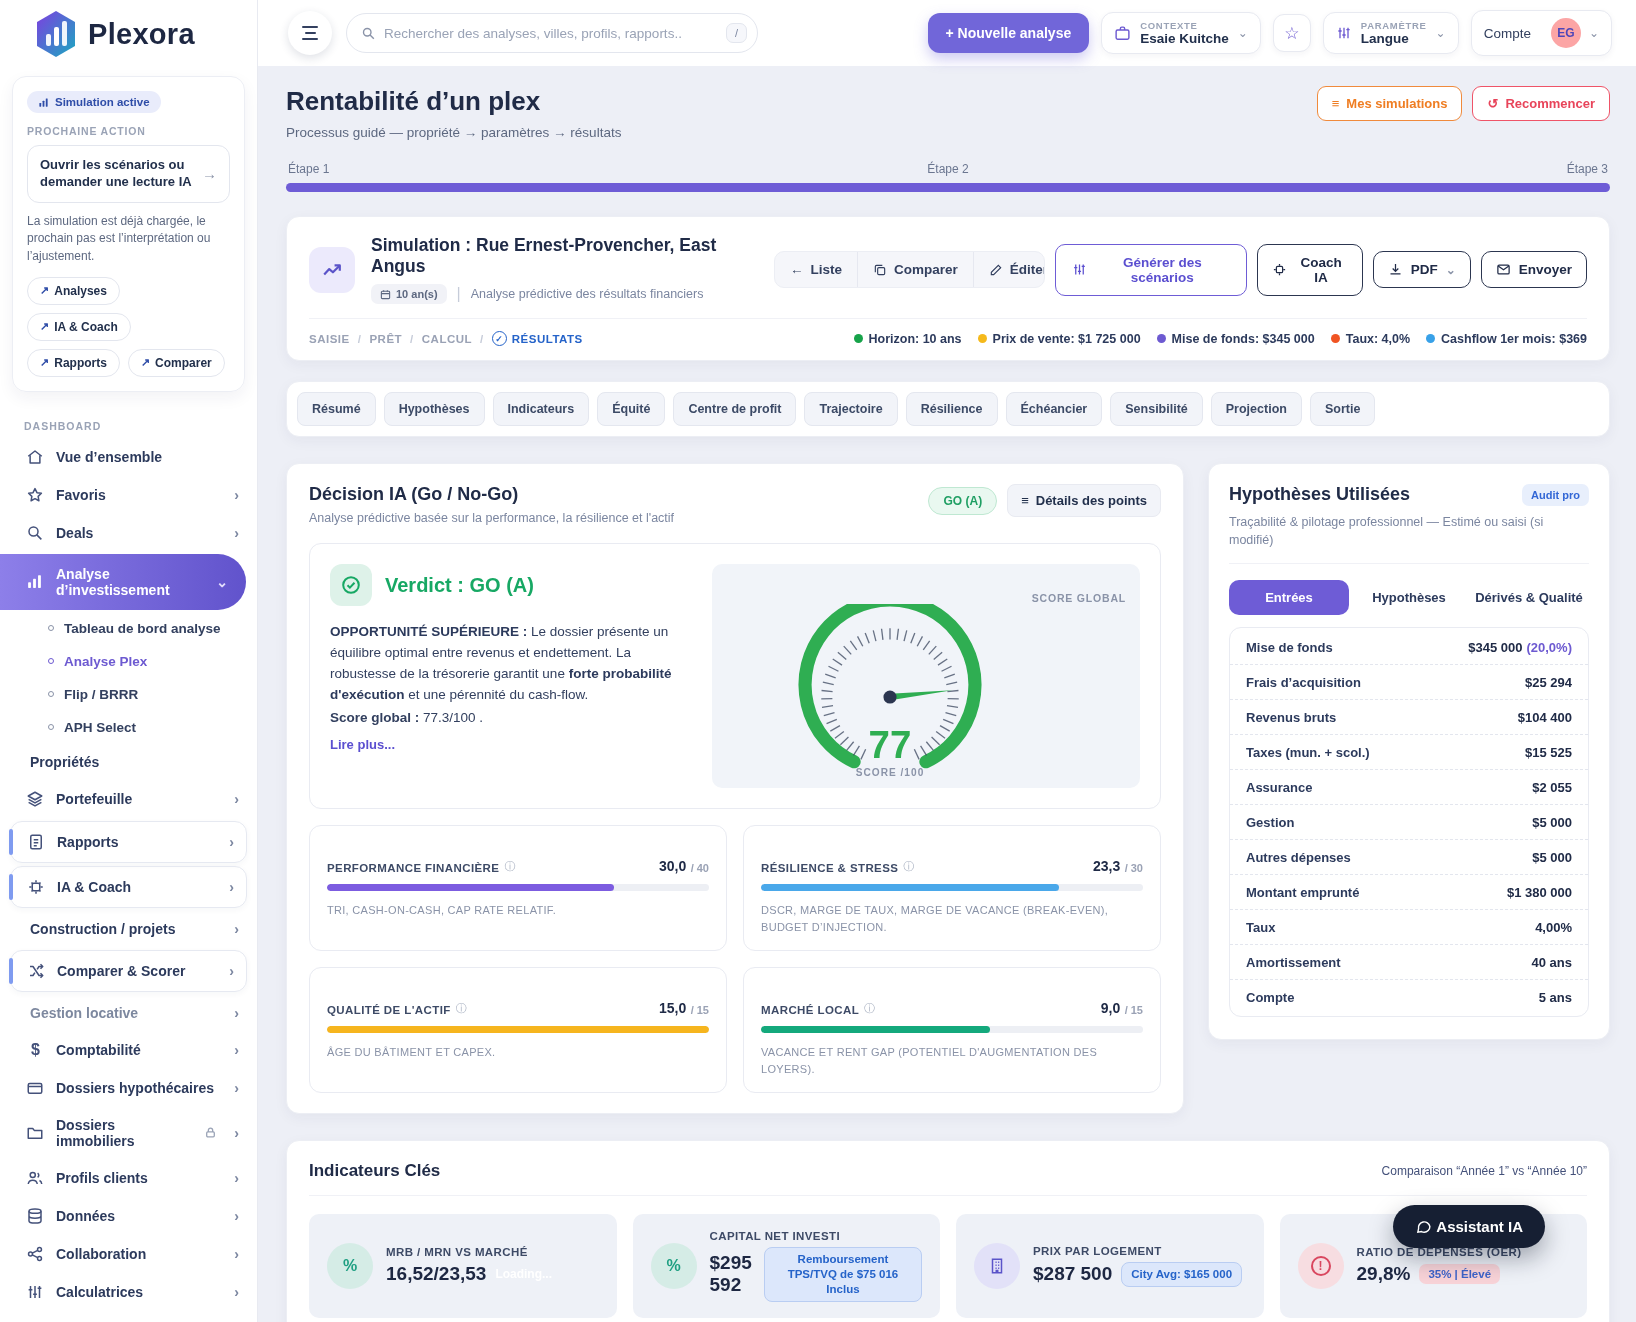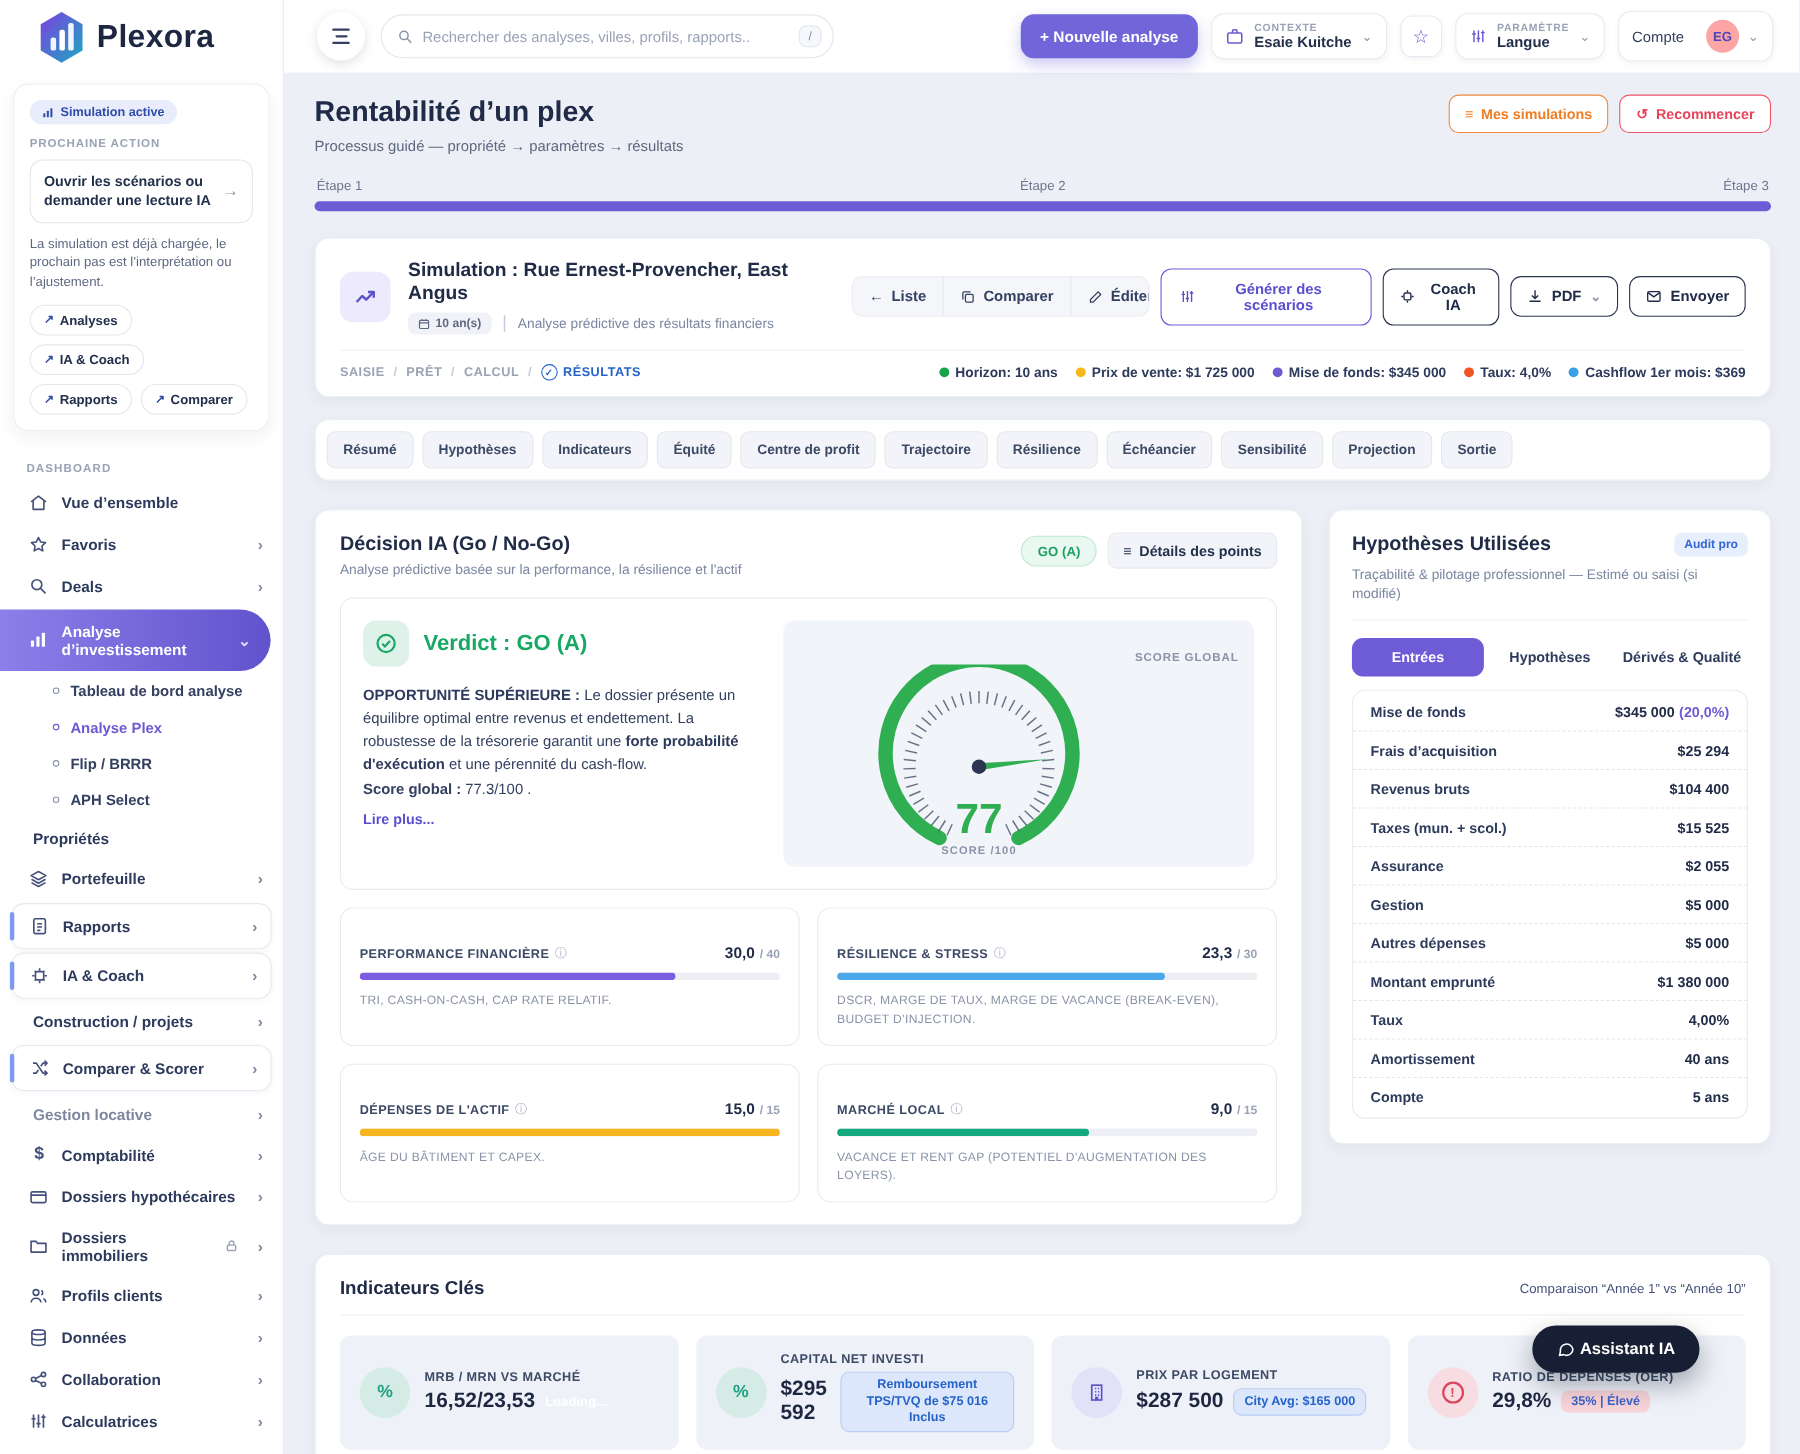--- a/index.html
+++ b/index.html
@@ -751,21 +751,21 @@
           <div class="sc-desc">TRI, CASH-ON-CASH, CAP RATE RELATIF.</div>
         </div>
         <div class="score-card">
           <div class="sc-head"><span class="sc-lbl">RÉSILIENCE &amp; STRESS</span><span class="sc-info">ⓘ</span><span class="sc-val">23,3</span>&nbsp;<span class="sc-max">/ 30</span></div>
           <div class="sc-track">
               <div class="sc-fill" style="background: rgb(74, 168, 234); width: 78%;"></div>
             </div>
           <div class="sc-desc">DSCR, MARGE DE TAUX, MARGE DE VACANCE (BREAK-EVEN), BUDGET D’INJECTION.</div>
         </div>
         <div class="score-card">
-          <div class="sc-head"><span class="sc-lbl">DÉPENSES DE L'ACTIF</span><span class="sc-info">ⓘ</span><span class="sc-val">15,0</span>&nbsp;<span class="sc-max">/ 15</span></div>
+          <div class="sc-head"><span class="sc-lbl">QUALITÉ DE L'ACTIF</span><span class="sc-info">ⓘ</span><span class="sc-val">15,0</span>&nbsp;<span class="sc-max">/ 15</span></div>
           <div class="sc-track">
               <div class="sc-fill" style="background: rgb(246, 181, 30); width: 100%;"></div>
             </div>
           <div class="sc-desc">ÂGE DU BÂTIMENT ET CAPEX.</div>
         </div>
         <div class="score-card">
           <div class="sc-head"><span class="sc-lbl">MARCHÉ LOCAL</span><span class="sc-info">ⓘ</span><span class="sc-val">9,0</span>&nbsp;<span class="sc-max">/ 15</span></div>
           <div class="sc-track">
               <div class="sc-fill" style="background: rgb(20, 169, 124); width: 60%;"></div>
             </div>

